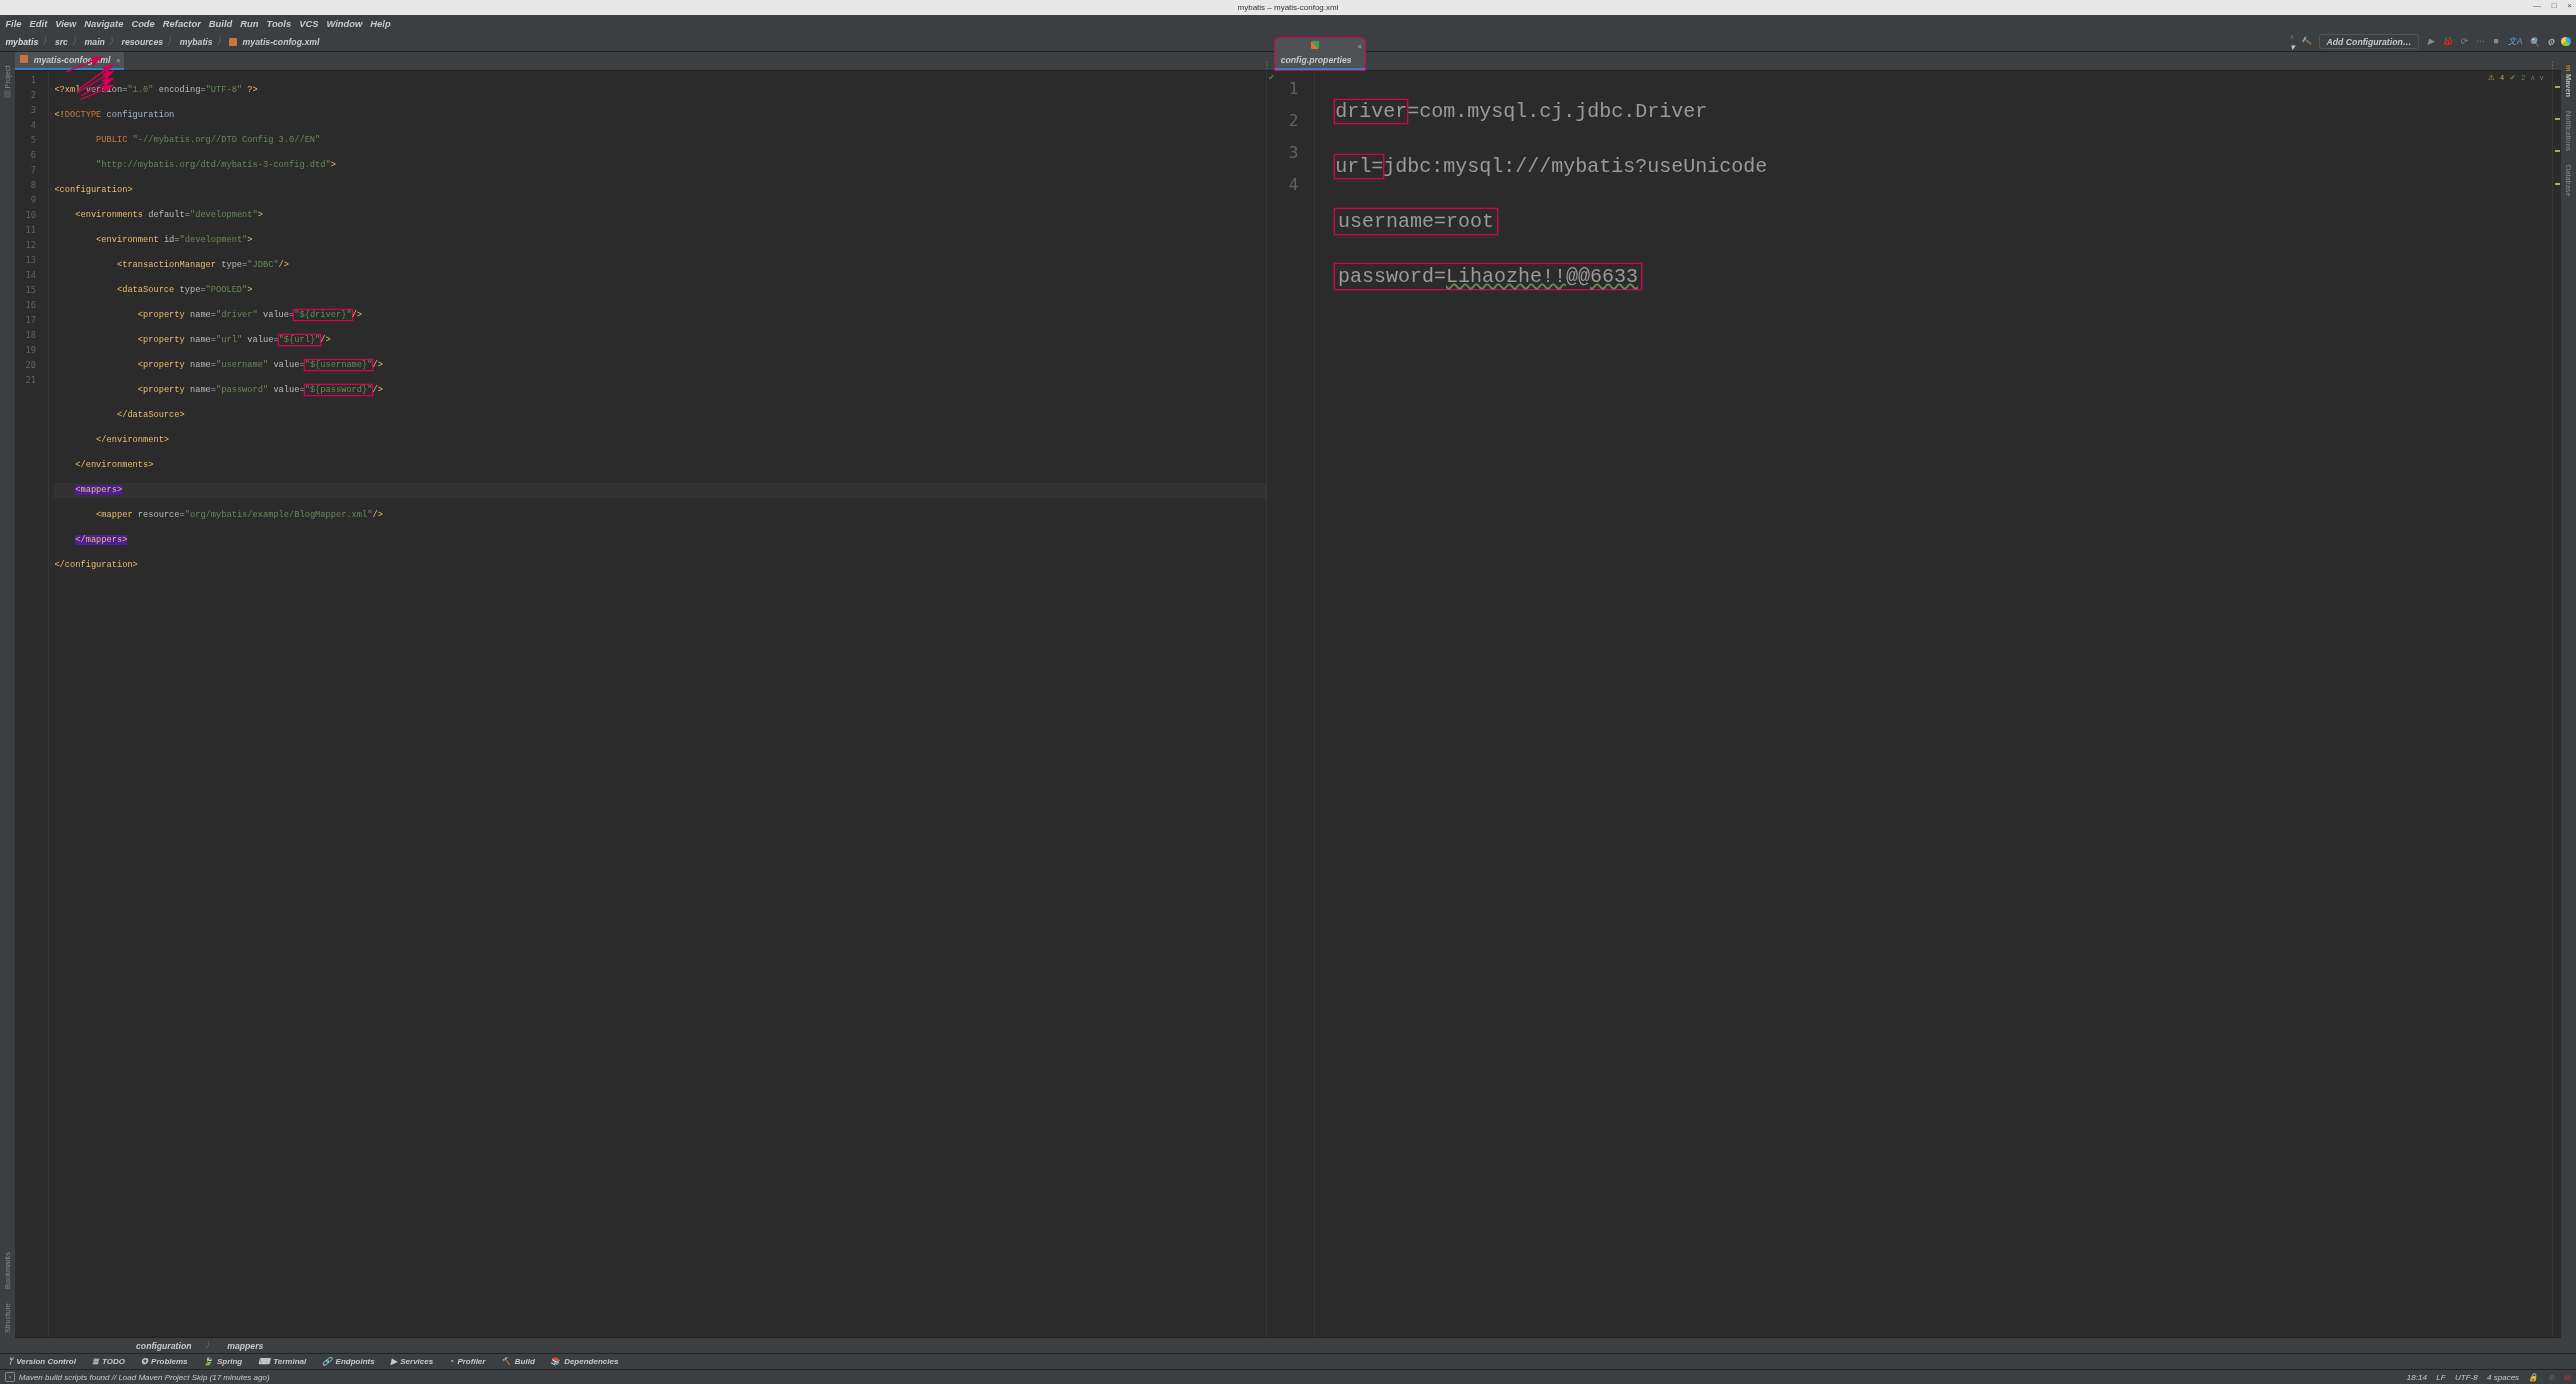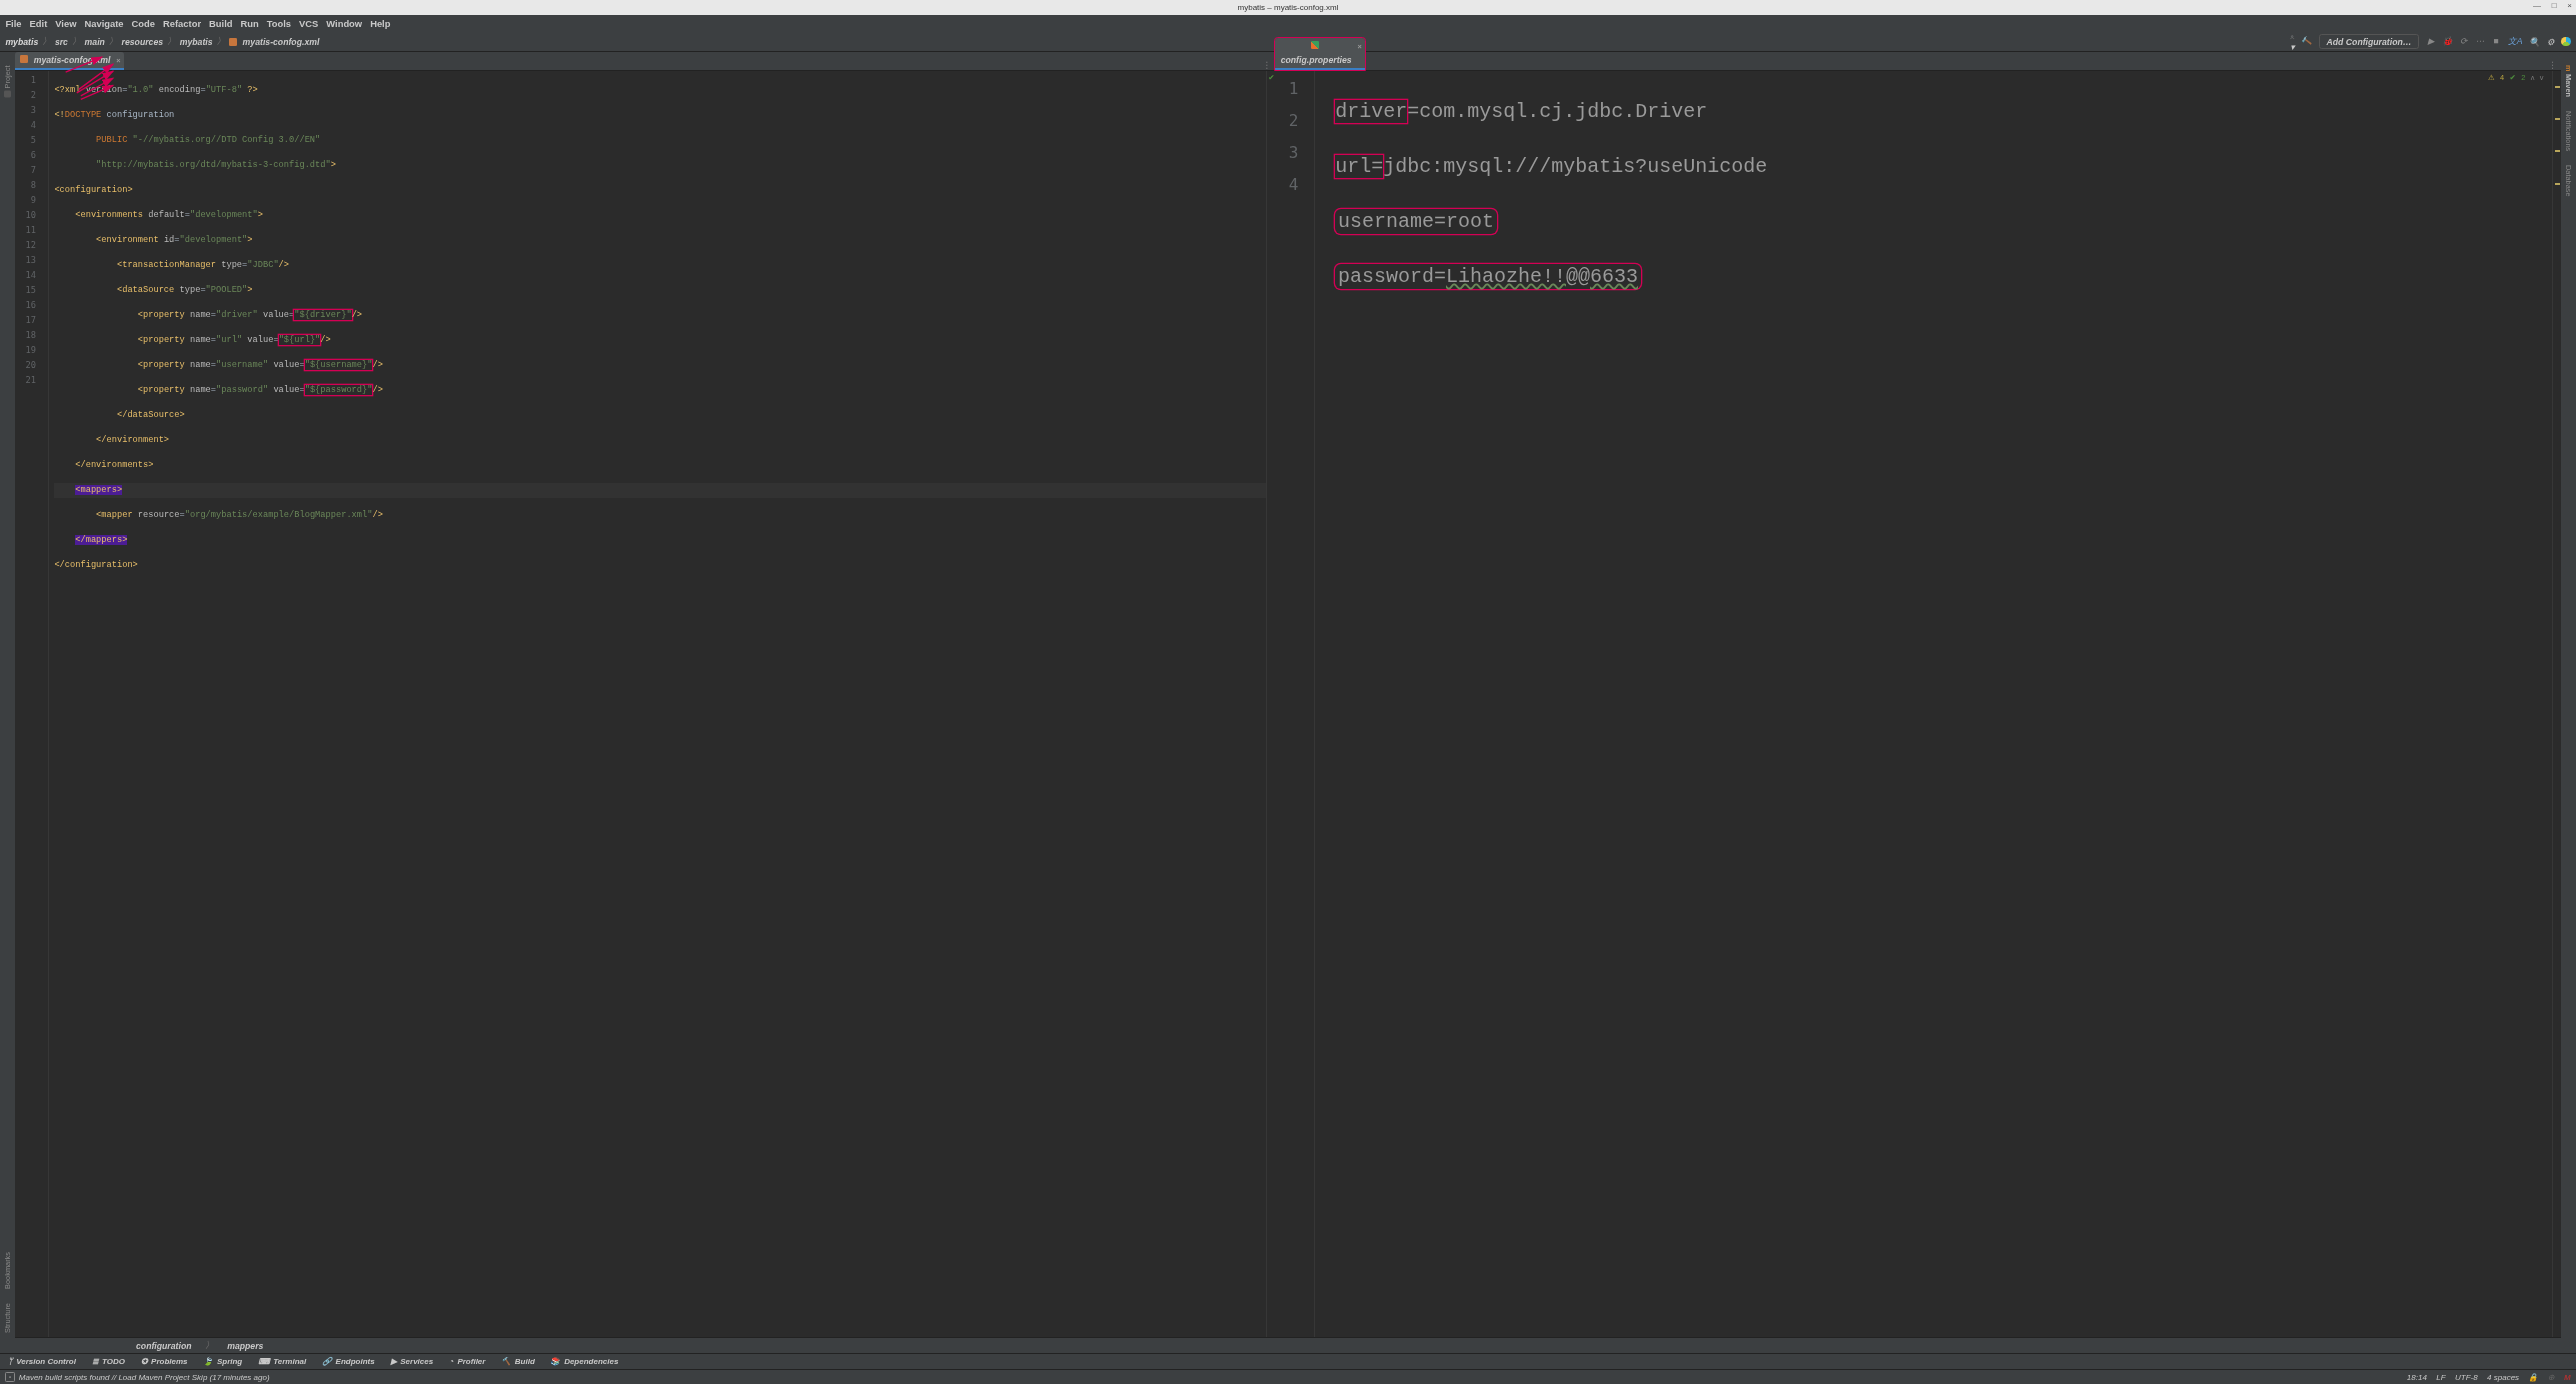--- a/index.html
+++ b/index.html
@@ -52,20 +52,21 @@
   .os-titlebar .win-controls { position:absolute; right:4px; top:1.3px; display:flex; gap:10.8px; color:#555;}
   .os-titlebar .win-controls span { cursor:pointer; }
 
   
   .main-menu {
     height: 17.5px;
     background: var(--bg-dark);
     display: flex; align-items: center;
     padding: 0 5.4px;
     font-size: 9.4px;
+    font-style: italic;
     font-weight: bold;
     color: #c9c9c9;
     gap: 8px;
   }
   .main-menu span { cursor:pointer; }
 
   
   .nav-bar {
     height: 19px;
     background: var(--bg-dark);
@@ -219,21 +220,21 @@
   .status-bar .info-icon{width:9.4px;height:9.4px;border:0.7px solid #888;border-radius:1.3px;display:inline-flex;align-items:center;justify-content:center;font-size:6px;}
   .status-bar .right{margin-left:auto;display:flex;gap:9.4px;align-items:center;}
   .status-bar .lock{color:#888;}
 
   
   .outline-red{box-shadow:0 0 0 1.3px #d40054;}
 
   
   .prop-line .key-part{color:#9a9a9a;}
   .prop-line .val-part{color:#9a9a9a;}
-  .prop-line .full-box{box-shadow:0 0 0 1.3px #d40054;padding:1.3px 2.7px;border-radius:6px;}
+  .prop-line .full-box{box-shadow:0 0 0 1.3px #d40054;padding:1.3px 2.7px;}
   .underline-wave{text-decoration:underline wavy #6a8759;}
 
 </style>
 </head>
 <body>
 
 <div class="os-titlebar">
   <span>mybatis – myatis-confog.xml</span>
   <div class="win-controls">
     <span>—</span>

